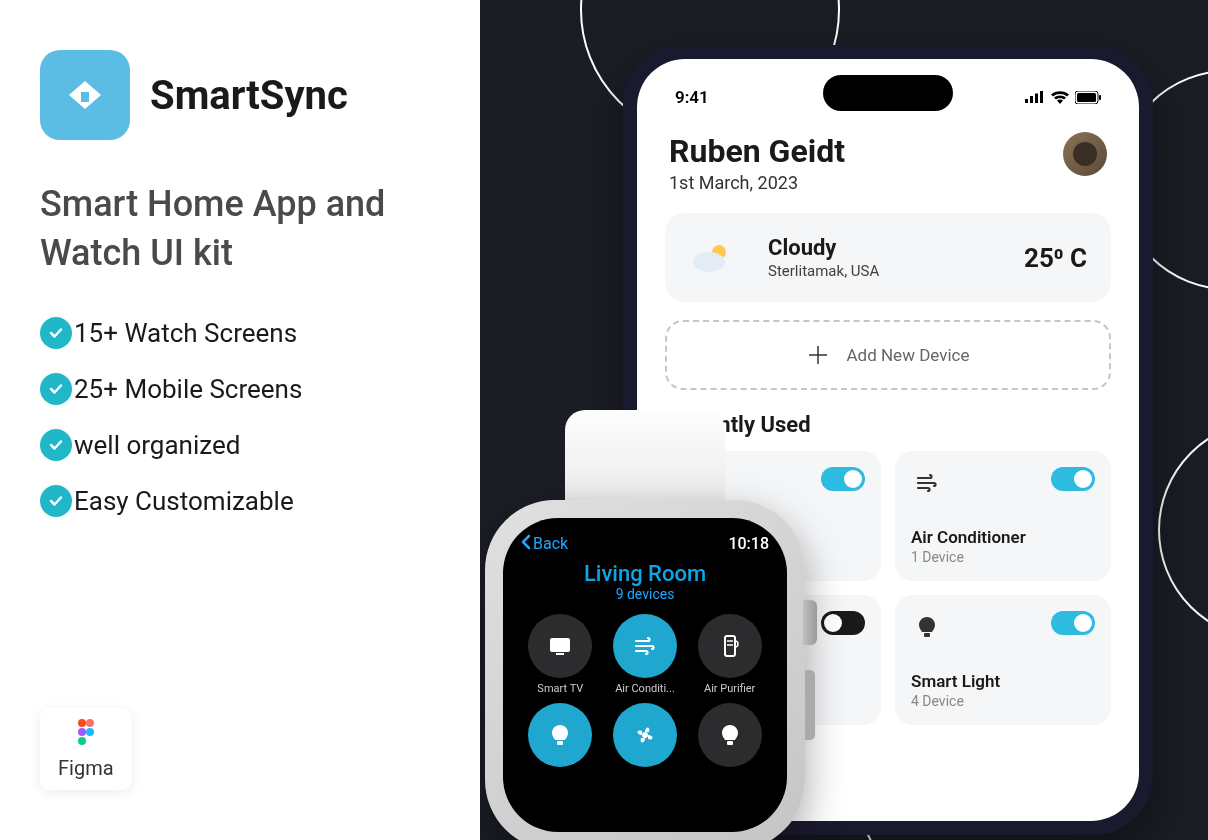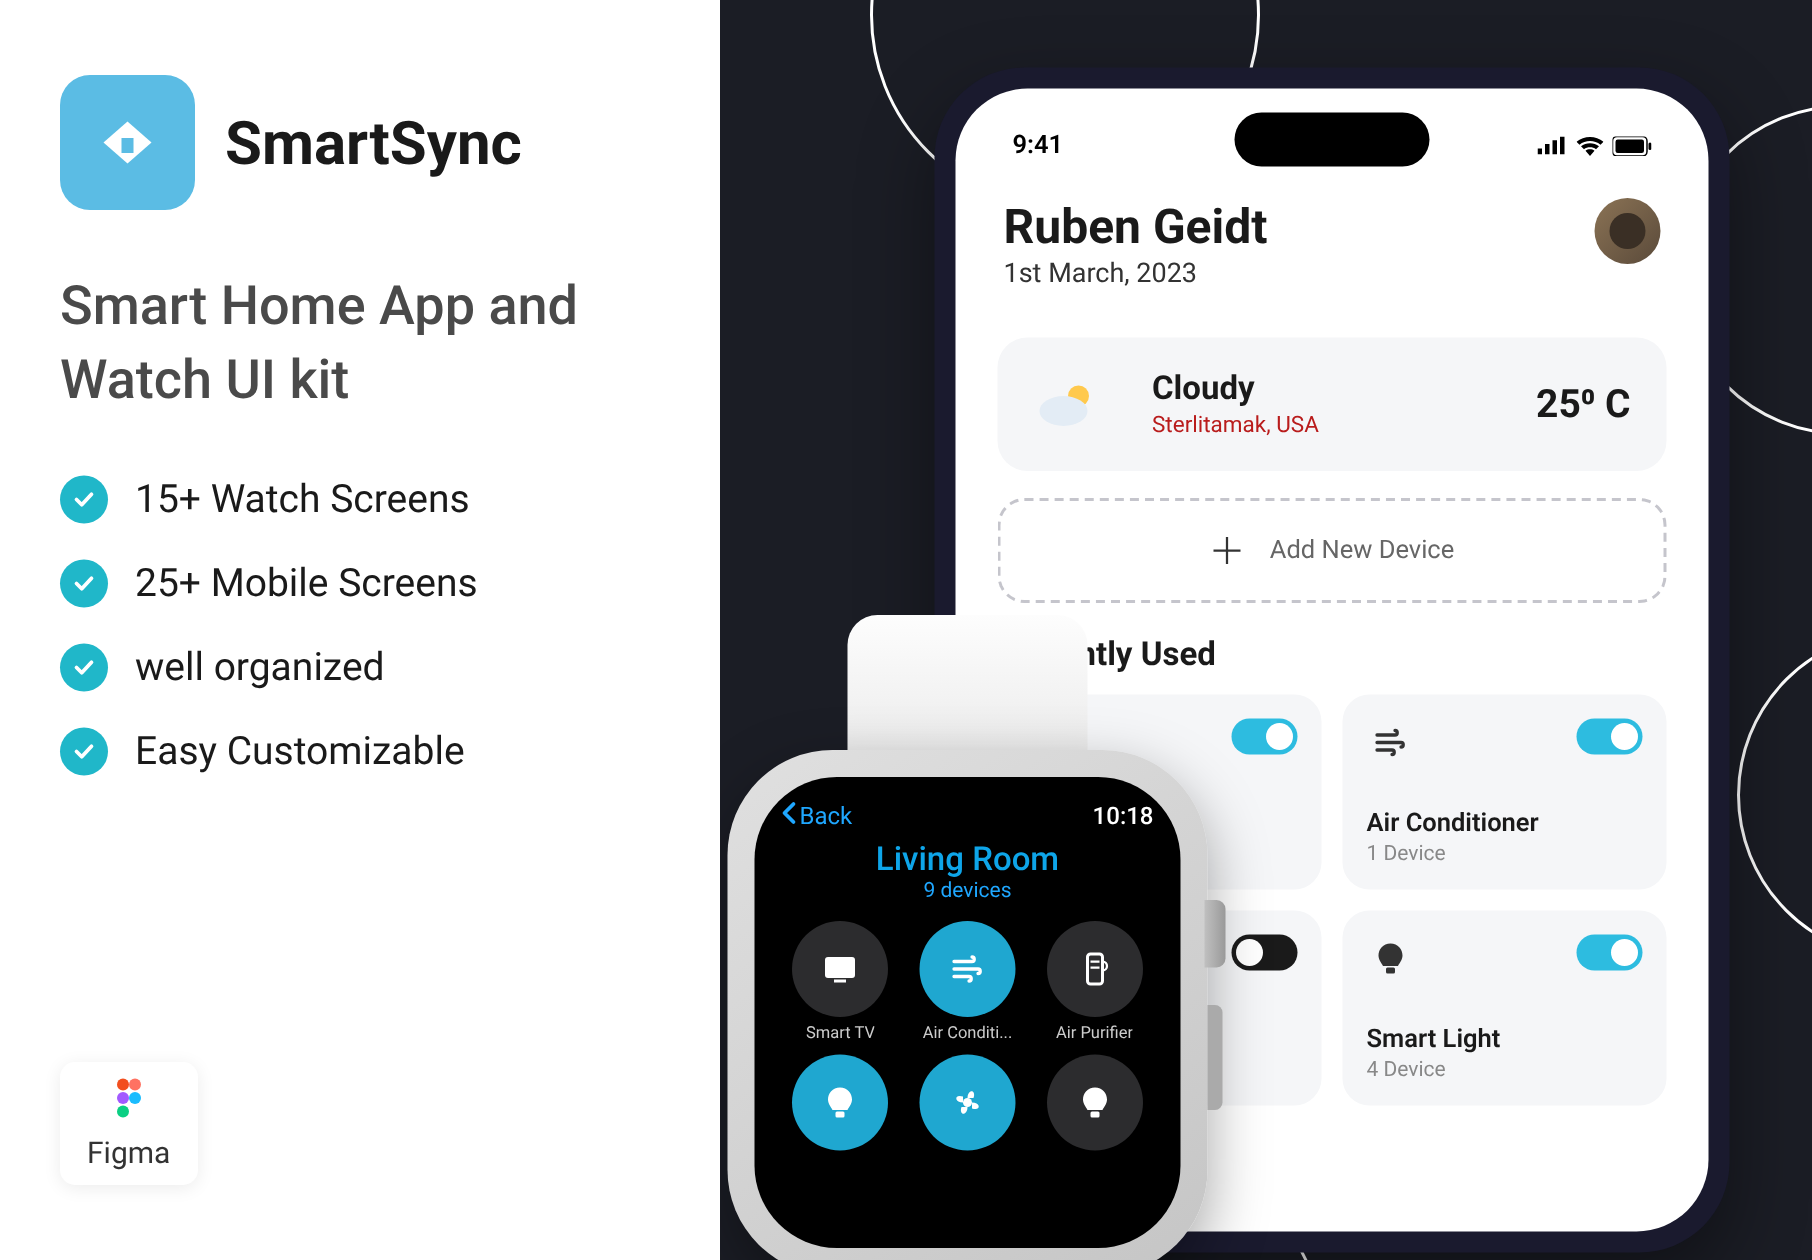--- a/index.html
+++ b/index.html
@@ -6,47 +6,47 @@
 body { font-family: -apple-system, BlinkMacSystemFont, 'Segoe UI', Roboto, sans-serif; width: 1208px; height: 840px; overflow: hidden; display: flex; }
 .left { width: 480px; height: 840px; background: #fff; padding: 50px 40px; display: flex; flex-direction: column; position: relative; }
 .right { flex: 1; height: 840px; background: #1b1d25; position: relative; overflow: hidden; }
 
 
 .logo-row { display: flex; align-items: center; gap: 20px; margin-bottom: 40px; }
 .logo-box { width: 90px; height: 90px; background: #5bbce4; border-radius: 20px; display: flex; align-items: center; justify-content: center; }
 .brand { font-size: 40px; font-weight: 700; color: #1a1a1a; }
 .tagline { font-size: 36px; font-weight: 500; color: #4a4a4a; line-height: 1.35; margin-bottom: 40px; }
 .features { display: flex; flex-direction: column; gap: 24px; }
-.feature { display: flex; align-items: center; gap: 18px; font-size: 26px; color: #1a1a1a; font-weight: 400; }
+.feature { display: flex; align-items: center; gap: 2px; font-size: 26px; color: #1a1a1a; font-weight: 400; }
 .check { width: 32px; height: 32px; background: #20b7c9; border-radius: 50%; display: flex; align-items: center; justify-content: center; flex-shrink: 0; }
 .figma-tag { margin-top: auto; display: inline-flex; align-items: center; gap: 10px; background: #fff; border-radius: 10px; padding: 10px 18px; box-shadow: 0 2px 12px rgba(0,0,0,0.08); width: fit-content; font-size: 20px; color: #333; flex-direction: column; }
 
 
 .deco-circle { position: absolute; border: 2px solid #fff; border-radius: 50%; }
 .deco1 { width: 260px; height: 260px; top: -120px; left: 100px; }
 .deco2 { width: 220px; height: 220px; top: 70px; right: -130px; }
 .deco3 { width: 220px; height: 220px; top: 420px; right: -170px; }
 .deco4 { width: 200px; height: 200px; bottom: -140px; left: 200px; }
 
 
 .phone { position: absolute; top: 45px; right: 55px; width: 530px; height: 790px; background: #1a1a2e; border-radius: 60px; padding: 14px; box-shadow: 0 20px 50px rgba(0,0,0,0.4); }
 .phone-screen { width: 100%; height: 100%; background: #fff; border-radius: 48px; padding: 20px 28px; position: relative; overflow: hidden; }
 .dynamic-island { position: absolute; top: 16px; left: 50%; transform: translateX(-50%); width: 130px; height: 36px; background: #000; border-radius: 20px; }
 .status-bar { display: flex; justify-content: space-between; align-items: center; font-size: 17px; font-weight: 600; color: #000; margin-bottom: 25px; padding: 8px 10px 0; }
 .status-right { display: flex; gap: 6px; align-items: center; }
-.header-row { display: flex; justify-content: space-between; align-items: flex-start; margin-bottom: 32px; padding: 0 4px; }
+.header-row { display: flex; justify-content: space-between; align-items: flex-start; margin-bottom: 20px; padding: 0 4px; }
 .name { font-size: 32px; font-weight: 700; color: #1a1a1a; }
 .date { font-size: 18px; color: #333; margin-top: 2px; }
 .avatar { width: 44px; height: 44px; border-radius: 50%; background: linear-gradient(135deg, #8b7355 0%, #5a4a3a 100%); display:flex; align-items:center; justify-content:center; }
 .avatar::after{content:"";width:24px;height:24px;background:#3a2f25;border-radius:50%;}
 .weather-card { background: #f5f6f8; border-radius: 20px; padding: 22px 24px; display: flex; align-items: center; gap: 35px; margin-bottom: 18px; }
 .weather-icon { width: 44px; height: 44px; position: relative; }
 .weather-text { flex: 1; }
 .weather-cond { font-size: 22px; font-weight: 700; color: #1a1a1a; }
-.weather-loc { font-size: 15px; color: #b91c1c; margin-top: 2px; }
+.weather-loc { font-size: 15px; color: #404040; margin-top: 2px; }
 .weather-temp { font-size: 26px; font-weight: 700; color: #1a1a1a; }
 .add-device { border: 2px dashed #c5c5cc; border-radius: 18px; padding: 22px; display: flex; align-items: center; justify-content: center; gap: 18px; color: #666; font-size: 17px; margin-bottom: 22px; }
 .section-title { font-size: 22px; font-weight: 700; color: #1a1a1a; margin-bottom: 14px; padding-left: 4px; }
 .device-grid { display: grid; grid-template-columns: 1fr 1fr; gap: 14px; }
 .device-card { background: #f5f6f8; border-radius: 18px; padding: 16px; min-height: 130px; display: flex; flex-direction: column; }
 .device-top { display: flex; justify-content: space-between; align-items: flex-start; }
 .device-icon { width: 32px; height: 32px; display: flex; align-items: center; justify-content: center; color: #333; }
 .toggle { width: 44px; height: 24px; border-radius: 12px; position: relative; }
 .toggle.on { background: #2dbce0; }
 .toggle.off { background: #1a1a1a; }

